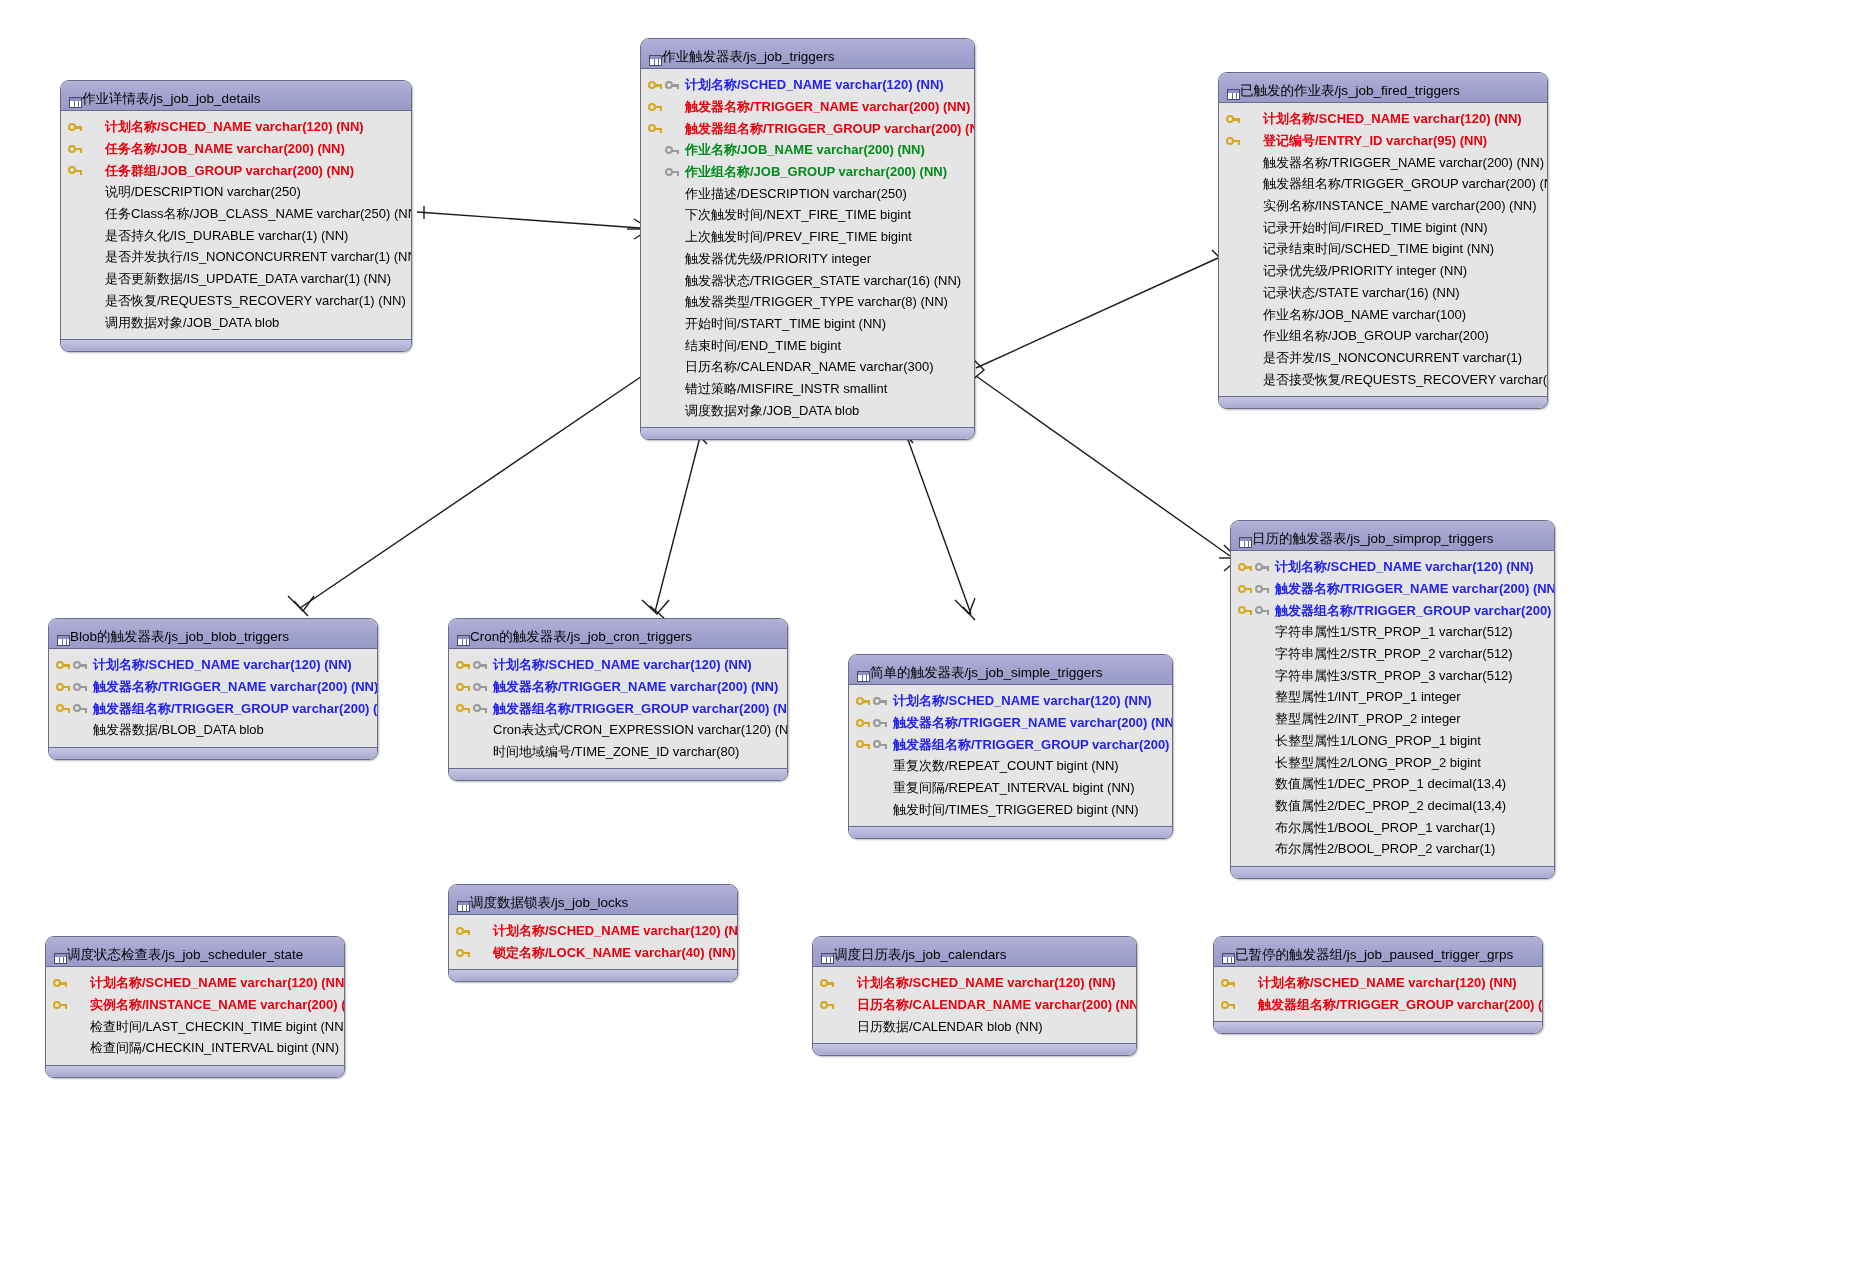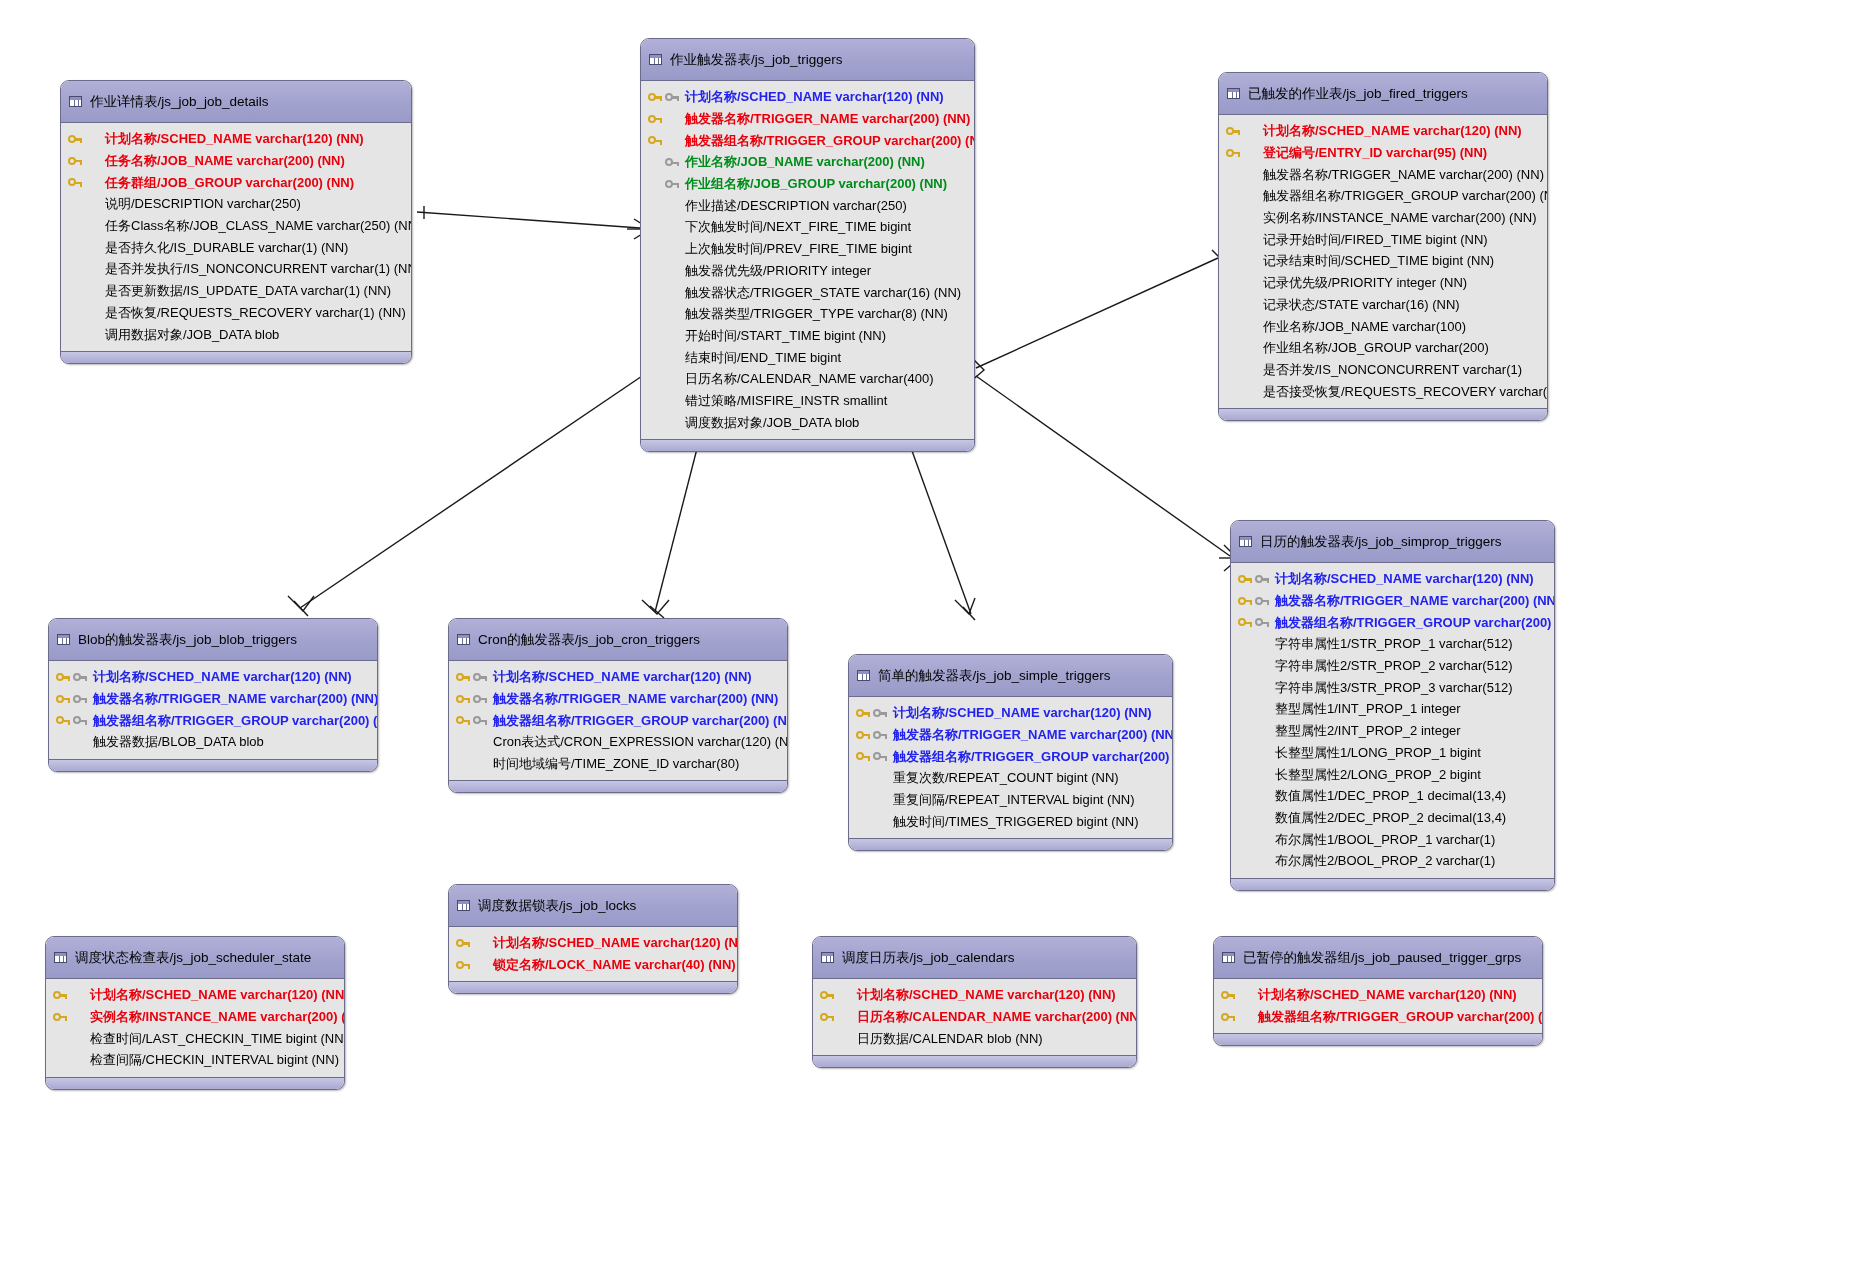--- a/index.html
+++ b/index.html
@@ -16,23 +16,22 @@
     border:1px solid #6b6b8a;
     border-radius:9px;
     box-shadow:1px 1px 2px rgba(0,0,0,0.28);
     box-sizing:border-box;
     overflow:hidden;
   }
   .tbl-header{
     background:linear-gradient(to bottom,#b0b0d8 0%,#a3a3cf 50%,#9a9ac9 100%);
     border-bottom:1px solid #6b6b8a;
     height:25px;
-    display:flex;align-items:center;
-    padding:8px 8px;
-    gap:8px;
+    display:flex;align-items:flex-end;
+    padding:2px 8px;
     border-top-left-radius:8px;border-top-right-radius:8px;
   }
   .tbl-icon{
     width:13px;height:11px;
     border:1px solid #4a4a70;
     background:#ffffff;
     position:relative;
     flex:0 0 auto;
     box-sizing:border-box;
   }
@@ -251,21 +250,21 @@
           <span class="field-text f-plain">开始时间/START_TIME bigint (NN)</span>
         </div>
         <div class="field-row">
           <span class="keyslot"></span>
           <span class="keyslot"></span>
           <span class="field-text f-plain">结束时间/END_TIME bigint</span>
         </div>
         <div class="field-row">
           <span class="keyslot"></span>
           <span class="keyslot"></span>
-          <span class="field-text f-plain">日历名称/CALENDAR_NAME varchar(400)</span>
+          <span class="field-text f-plain">日历名称/CALENDAR_NAME varchar(300)</span>
         </div>
         <div class="field-row">
           <span class="keyslot"></span>
           <span class="keyslot"></span>
           <span class="field-text f-plain">错过策略/MISFIRE_INSTR smallint</span>
         </div>
         <div class="field-row">
           <span class="keyslot"></span>
           <span class="keyslot"></span>
           <span class="field-text f-plain">调度数据对象/JOB_DATA blob</span>

